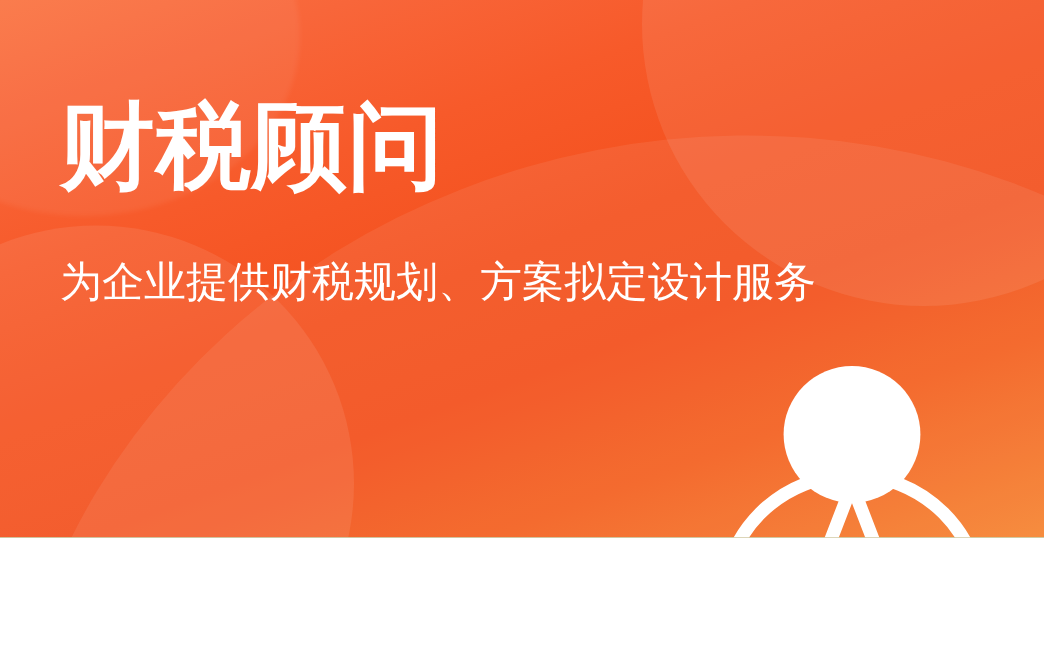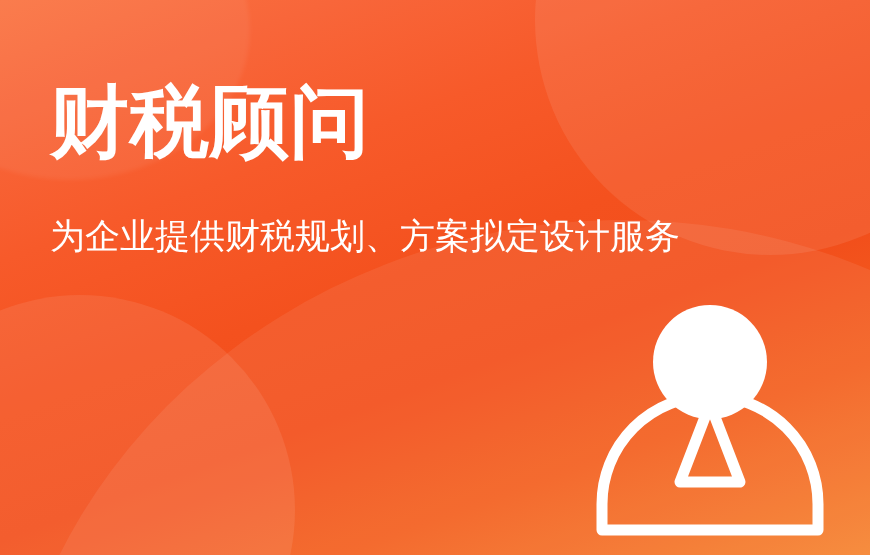--- a/index.html
+++ b/index.html
@@ -7,21 +7,21 @@
     padding: 0;
     background: #ffffff;
   }
   body {
     font-family: "Liberation Sans", "DejaVu Sans", sans-serif;
   }
 
   #banner {
     position: relative;
     width: 870px;
-    height: 555px;
+    height: 448px;
     overflow: hidden;
     background: #4d7c0f;
   }
 
   
   .bg-gradient {
     position: absolute;
     inset: 0;
     background:
       linear-gradient(160deg,

